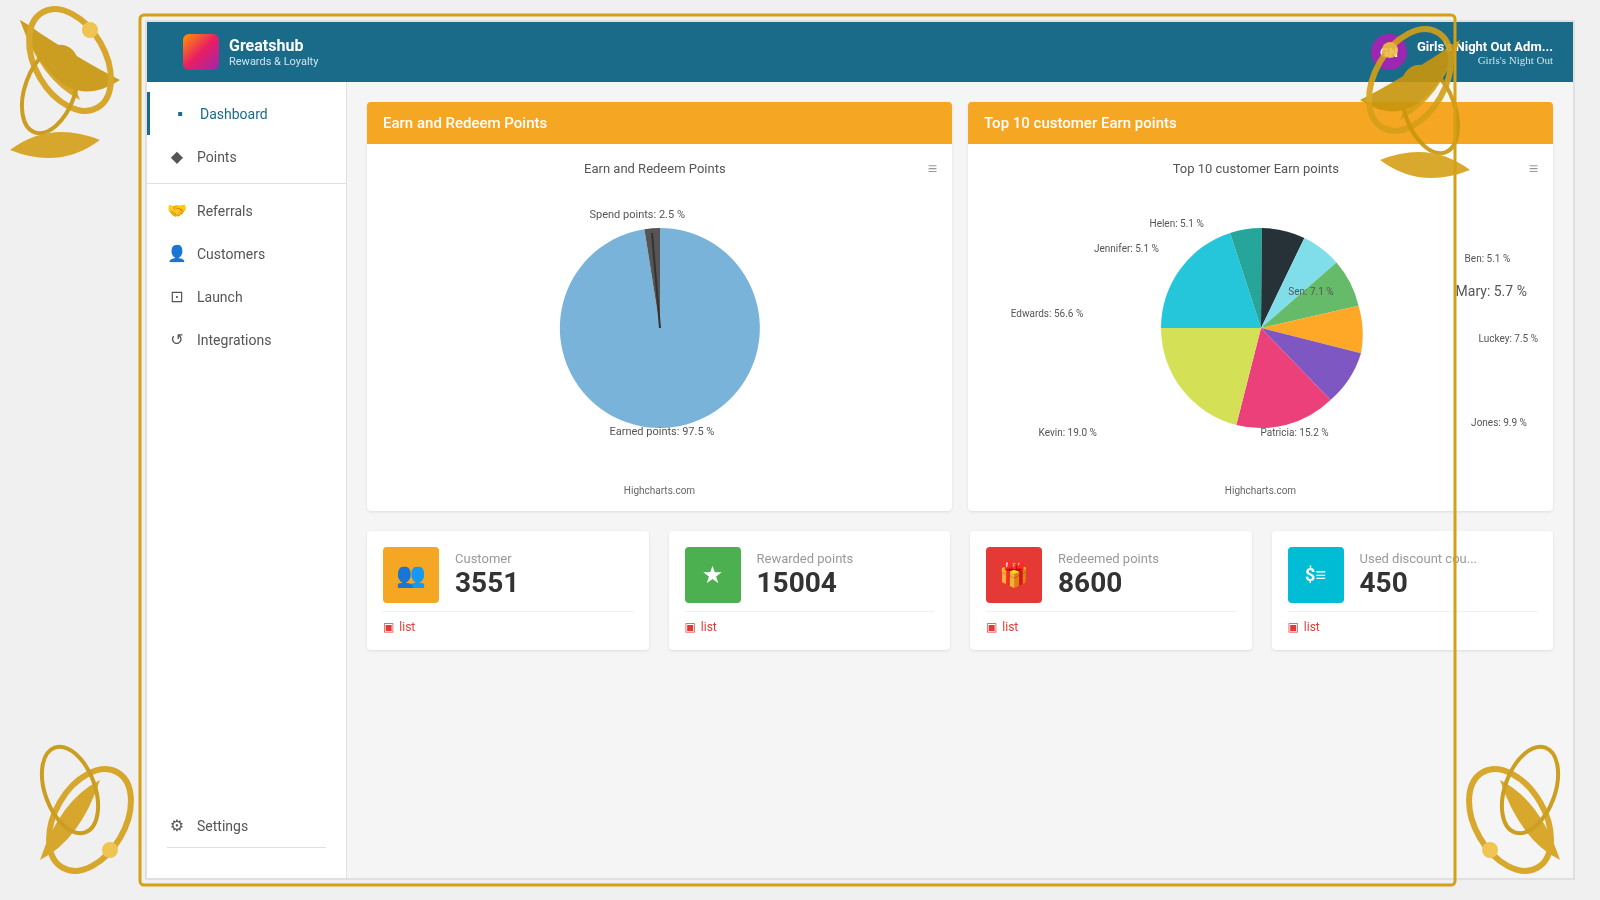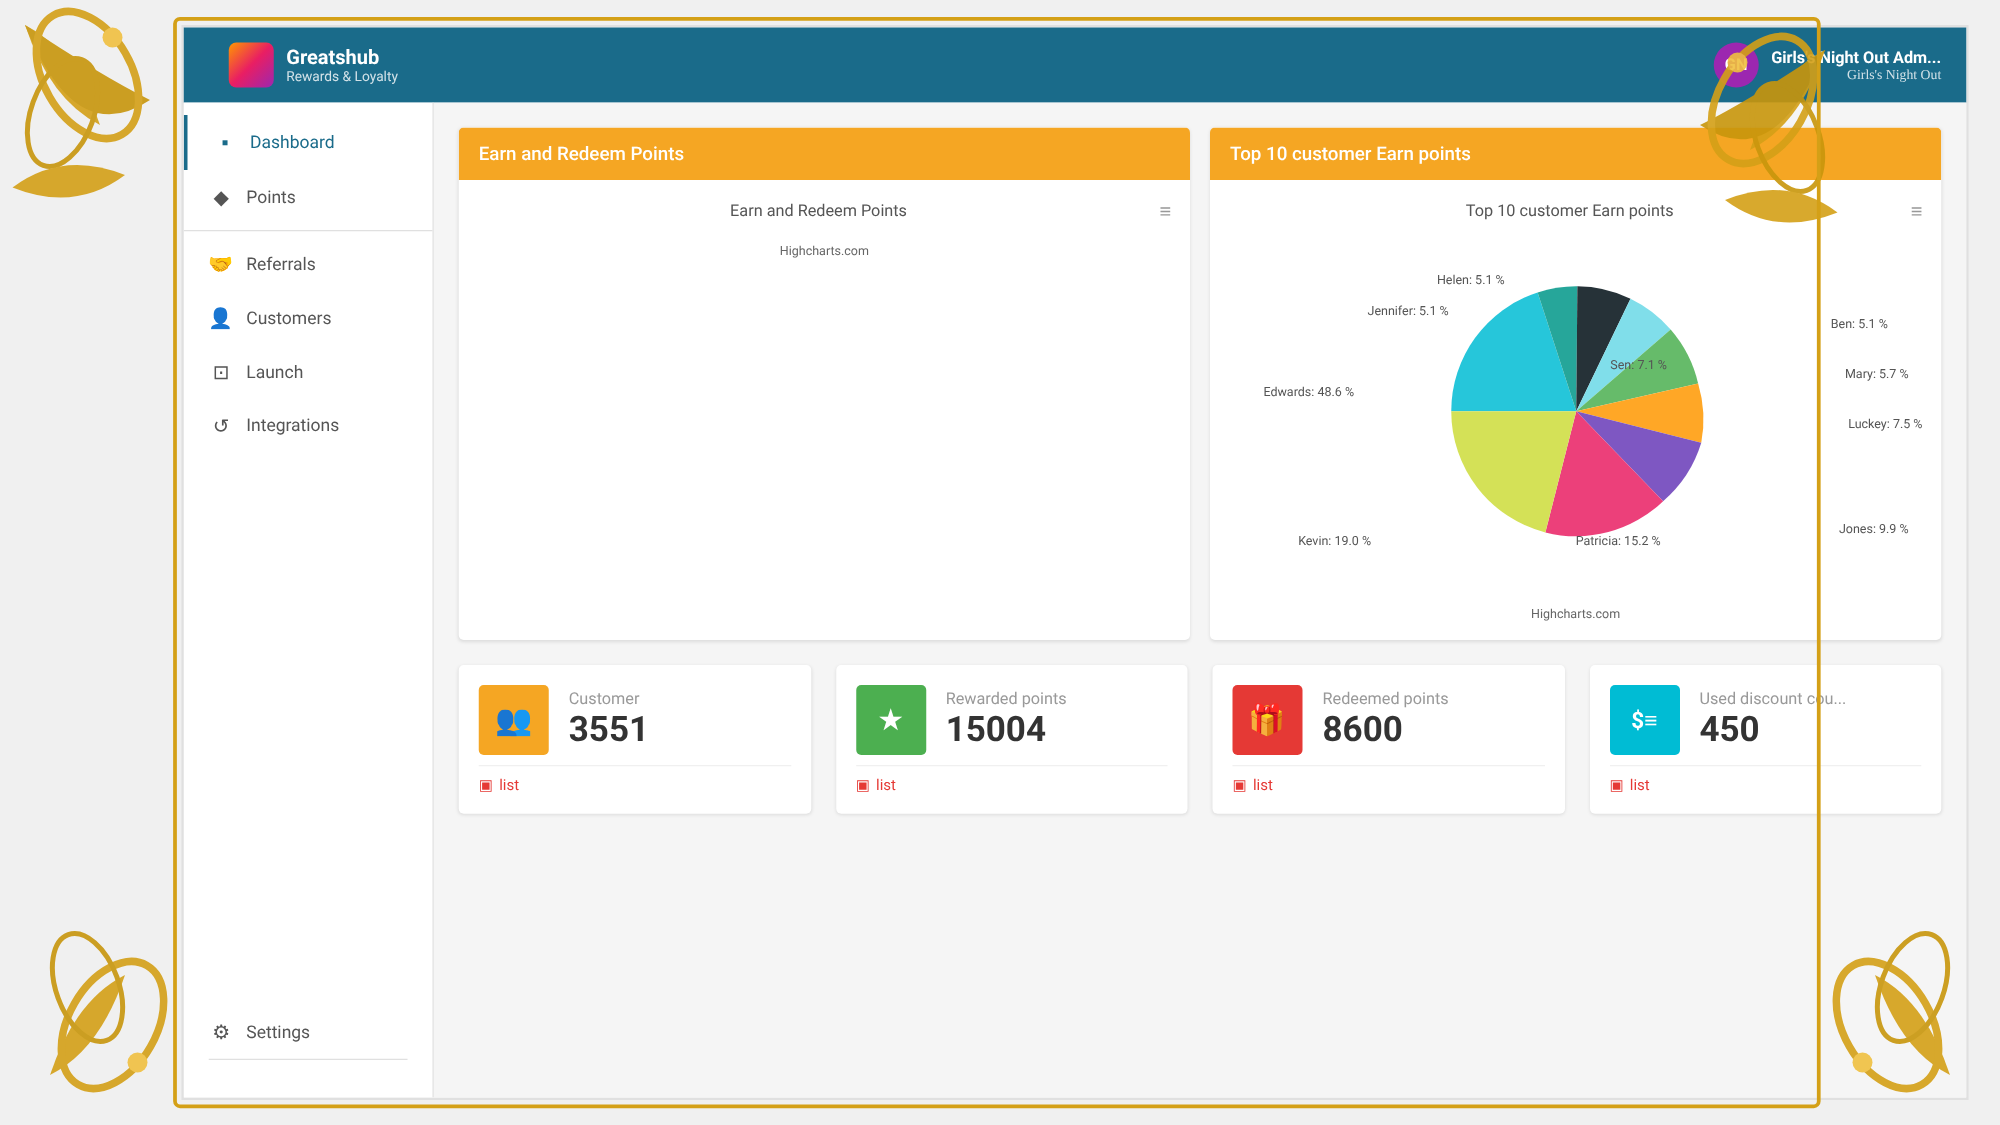--- a/index.html
+++ b/index.html
@@ -365,20 +365,33 @@
 
       <div class="charts-row">
 
         <div class="chart-card">
           <div class="chart-header">Earn and Redeem Points</div>
           <div class="chart-body">
             <div class="chart-title-row">
               <span class="chart-title">Earn and Redeem Points</span>
               <span class="chart-menu">≡</span>
             </div>
+            <div class="pie-container" style="height:280px;">
+              <svg width="220" height="220" viewBox="-110 -110 220 220">
+
+                <path d="M 0 0 L 0 -100 A 100 100 0 1 1 -15.6 -98.8 Z" fill="#7ab3d9"></path>
+
+                <path d="M 0 0 L -15.6 -98.8 A 100 100 0 0 1 0 -100 Z" fill="#555"></path>
+
+                <line x1="0" y1="0" x2="-8" y2="-95" stroke="#333" stroke-width="2"></line>
+              </svg>
+
+              <div style="position:absolute;top:20px;left:50%;transform:translateX(-70px);font-size:11px;color:#555;">Spend points: 2.5 %</div>
+              <div style="position:absolute;bottom:30px;left:50%;transform:translateX(-50px);font-size:11px;color:#555;">Earned points: 97.5 %</div>
+            </div>
             <div class="highcharts-label">Highcharts.com</div>
           </div>
         </div>
 
         <div class="chart-card">
           <div class="chart-header">Top 10 customer Earn points</div>
           <div class="chart-body">
             <div class="chart-title-row">
               <span class="chart-title">Top 10 customer Earn points</span>
               <span class="chart-menu">≡</span>
@@ -402,26 +415,26 @@
 
                 <path d="M 0 0 L 69.5 71.9 A 100 100 0 0 1 -24.7 96.9 Z" fill="#ec407a"></path>
 
                 <path d="M 0 0 L -24.7 96.9 A 100 100 0 0 1 -100 0 Z" fill="#d4e157"></path>
               </svg>
 
               <div style="position:absolute;font-size:10px;color:#555;top:30px;left:30%;">Helen: 5.1 %</div>
               <div style="position:absolute;font-size:10px;color:#555;top:50px;left:55%;margin-top:48px;">Sen: 7.1 %</div>
               <div style="position:absolute;font-size:10px;color:#555;top:55px;left:20%;">Jennifer: 5.1 %</div>
               <div style="position:absolute;font-size:10px;color:#555;top:65px;right:5%;">Ben: 5.1 %</div>
-              <div style="position:absolute;font-size:10px;color:#555;top:105px;right:2%;">Mary: 5.7 %</div>
+              <div style="position:absolute;font-size:14px;color:#555;top:95px;right:2%;">Mary: 5.7 %</div>
               <div style="position:absolute;font-size:10px;color:#555;top:145px;right:0%;">Luckey: 7.5 %</div>
               <div style="position:absolute;font-size:10px;color:#555;top:185px;right:2%;margin-top:44px;">Jones: 9.9 %</div>
               <div style="position:absolute;font-size:10px;color:#555;bottom:30px;left:50%;">Patricia: 15.2 %</div>
               <div style="position:absolute;font-size:10px;color:#555;bottom:30px;left:10%;">Kevin: 19.0 %</div>
-              <div style="position:absolute;font-size:10px;color:#555;top:120px;left:5%;">Edwards: 48.6 %</div>
+              <div style="position:absolute;font-size:10px;color:#555;top:120px;left:5%;">Edwards: 56.6 %</div>
             </div>
             <div class="highcharts-label">Highcharts.com</div>
           </div>
         </div>
       </div>
 
       <div class="stats-row">
 
         <div class="stat-card">
           <div class="stat-top">

